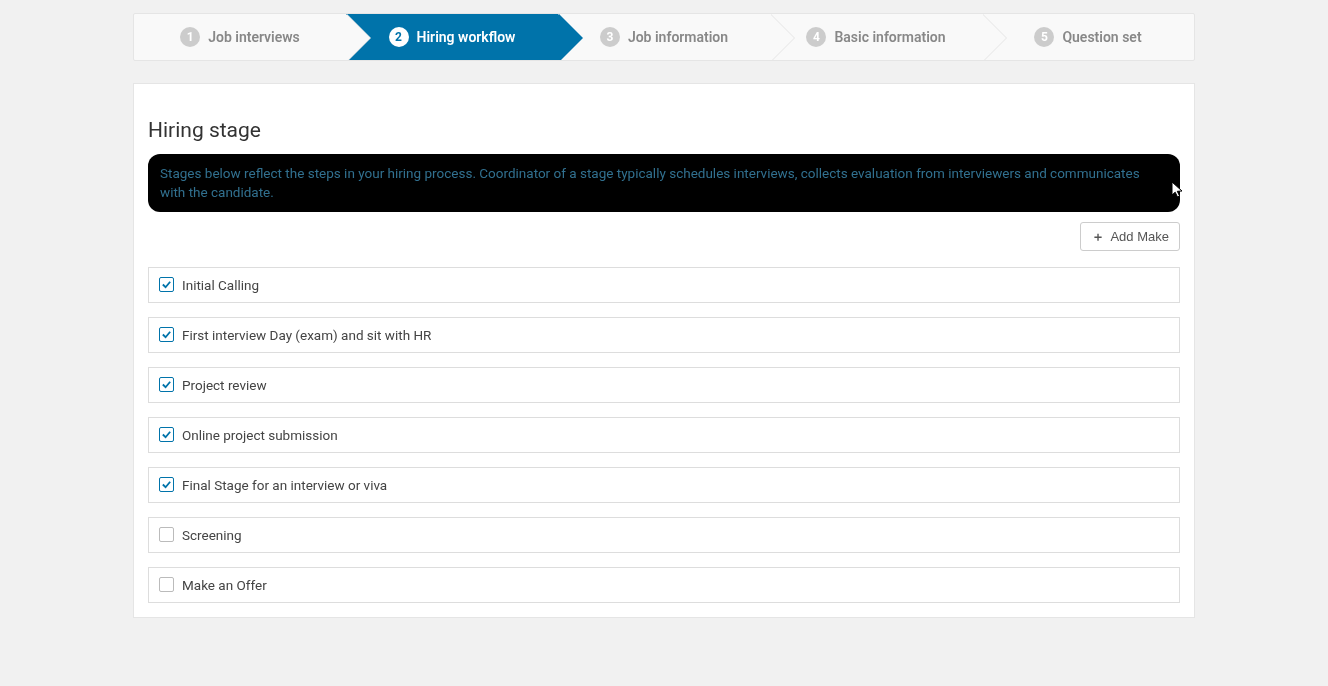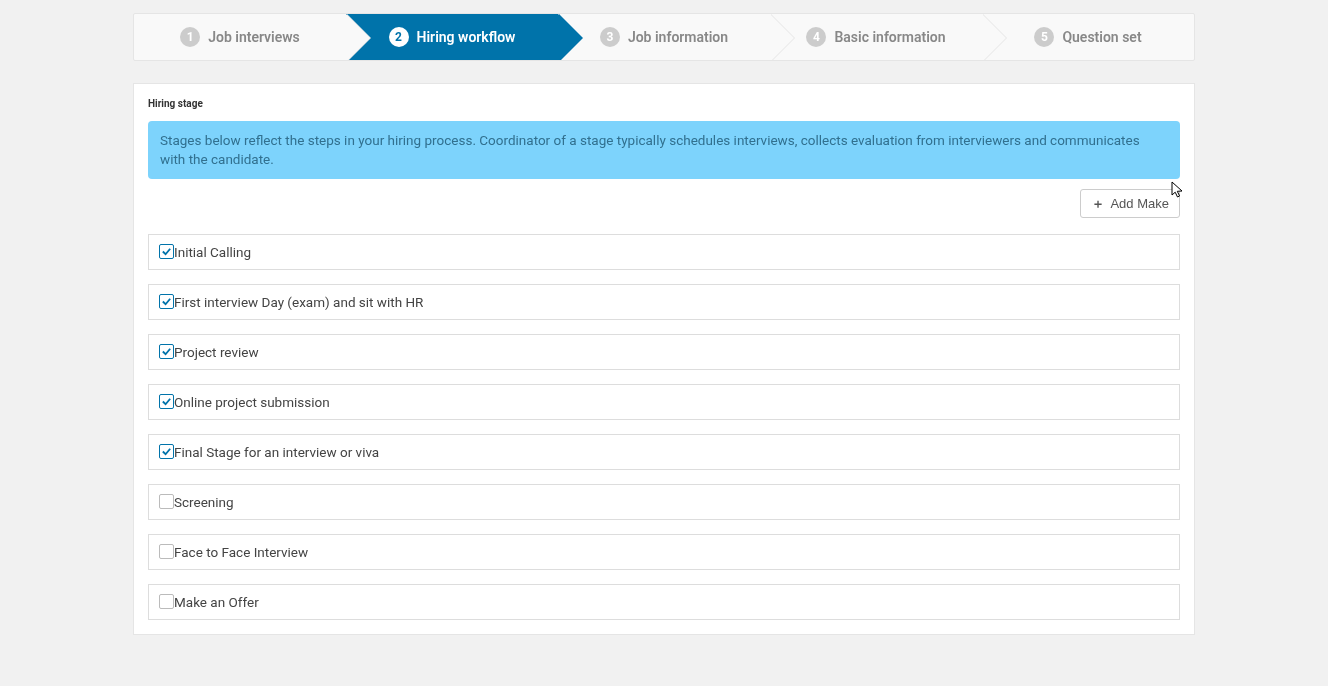--- a/index.html
+++ b/index.html
@@ -90,33 +90,34 @@
   .step:nth-child(1)::before { border-left-color: #e5e5e5; }
 
   
   .panel {
     background: #fff;
     border: 1px solid #e5e5e5;
     margin-top: 22px;
     padding: 0;
   }
   .panel-title {
-    font-size: 10px;
-    font-weight: 700;
+    font-size: 21px;
+    font-weight: 400;
     color: #333;
     padding: 14px 14px 12px 14px;
+    margin-top: 20px;
   }
   .info-box {
     margin: 0 14px 10px 14px;
-    background: #7dd3fc;
+    background: #000000;
     color: #31708f;
     font-size: 13.5px;
     line-height: 1.4;
     padding: 10px 12px;
-    border-radius: 4px;
+    border-radius: 12px;
   }
   .toolbar {
     display: flex;
     justify-content: flex-end;
     padding: 0 14px 8px 14px;
     position: relative;
   }
   .btn-add {
     border: 1px solid #ccc;
     background: #fff;
@@ -141,21 +142,21 @@
   .stages {
     padding: 0 14px 14px 14px;
   }
   .stage-row {
     border: 1px solid #ddd;
     background: #fff;
     padding: 9px 10px;
     margin-top: 14px;
     display: flex;
     align-items: center;
-    gap: 0;
+    gap: 8px;
     font-size: 13.5px;
     color: #444;
   }
   .stages .stage-row:first-child { margin-top: 8px; }
   .checkbox {
     width: 15px; height: 15px;
     border: 1px solid #0073aa;
     border-radius: 2px;
     display: inline-flex;
     align-items: center;
@@ -255,24 +256,20 @@
             </svg>
           </span>
           <span>Final Stage for an interview or viva</span>
         </div>
         <div class="stage-row">
           <span class="checkbox unchecked"></span>
           <span>Screening</span>
         </div>
         <div class="stage-row">
           <span class="checkbox unchecked"></span>
-          <span>Face to Face Interview</span>
-        </div>
-        <div class="stage-row">
-          <span class="checkbox unchecked"></span>
           <span>Make an Offer</span>
         </div>
       </div>
   </div>
 
 </div>
 
 <svg class="cursor" viewBox="0 0 14 18">
   <path d="M1 1 L1 14 L4.2 11.2 L6.5 16 L8.6 15 L6.3 10.3 L11 10 Z" fill="#fff" stroke="#000" stroke-width="1"></path>
 </svg>

